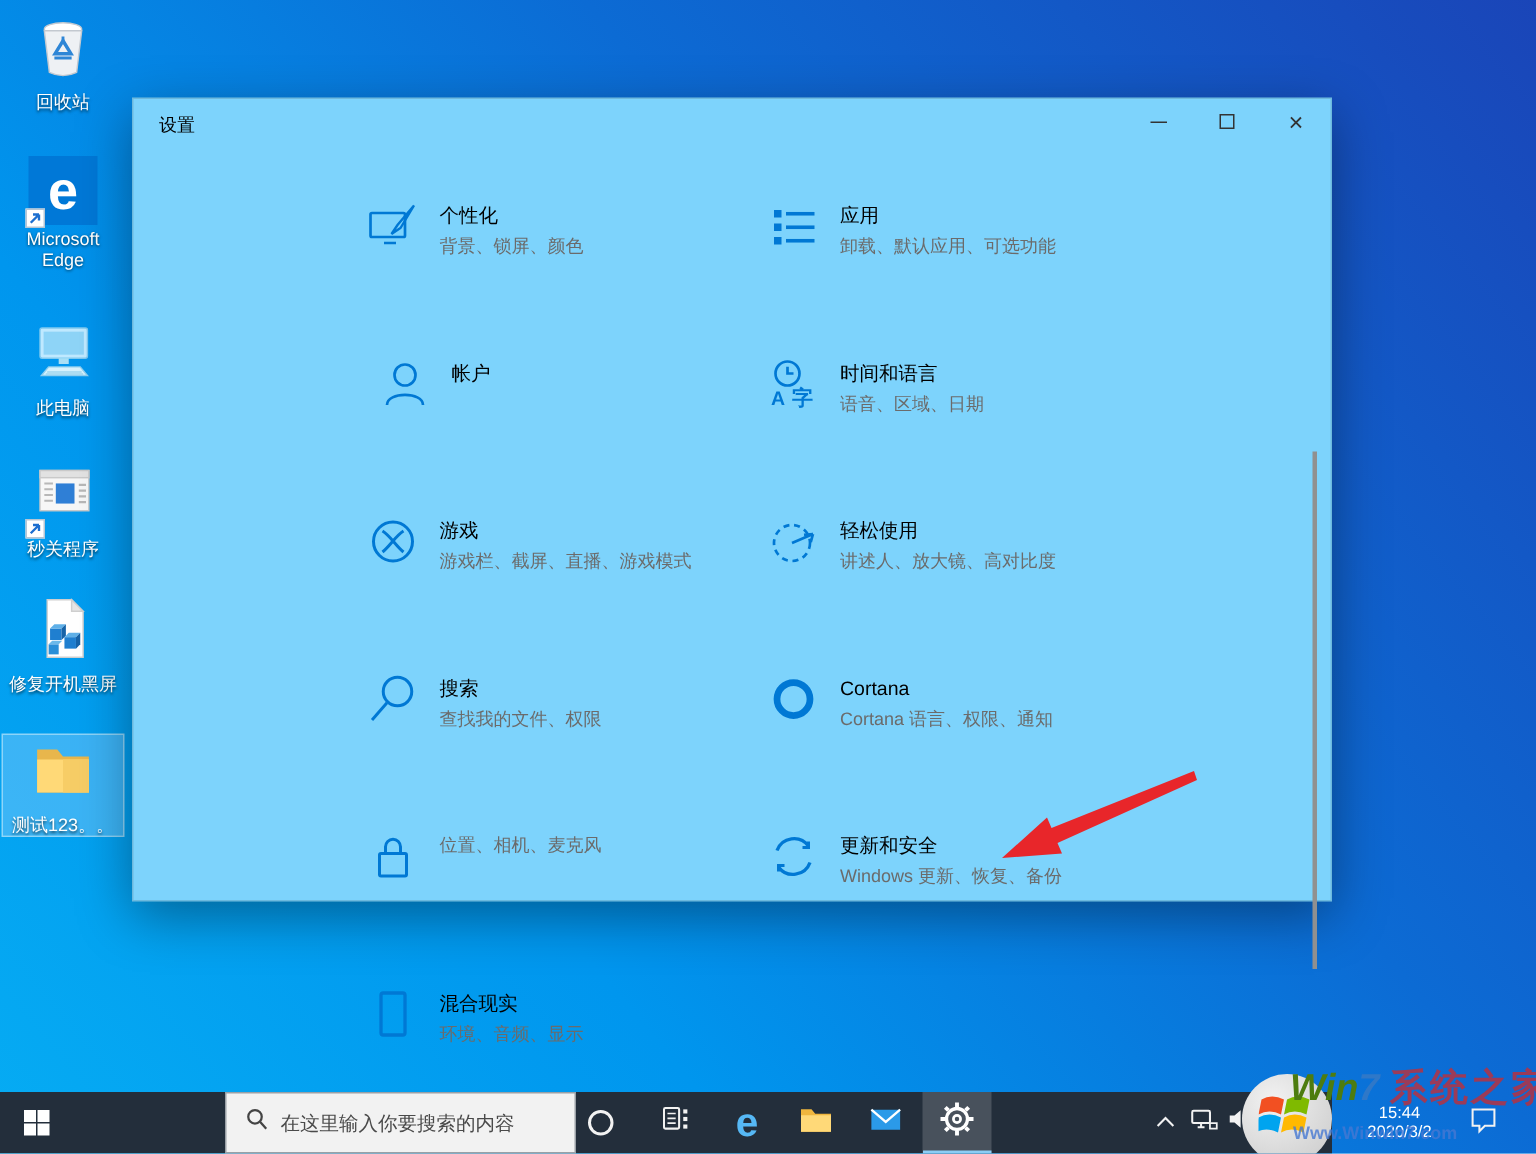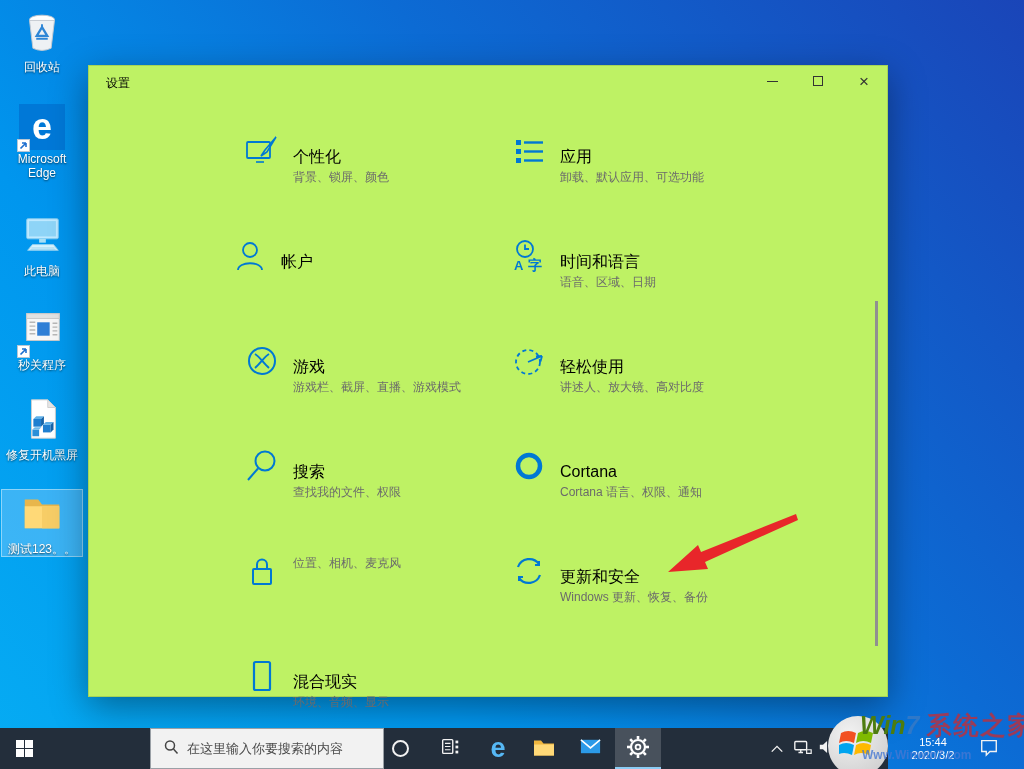--- a/index.html
+++ b/index.html
@@ -11,33 +11,33 @@
   }
   
   .dicon { position:absolute; left:2px; width:80px; display:flex; flex-direction:column; align-items:center; gap:2px; text-align:center; cursor:default; }
   .dicon .dlabel { color:#fff; font-size:12px; line-height:14px; text-shadow:0 1px 2px rgba(0,0,0,.65); word-break:break-word; }
   .dicon.selected { background:rgba(165,215,255,.35); outline:1px solid rgba(255,255,255,.55);justify-content:flex-end; }
   .edge-tile { width:46px; height:46px; background:#0078d7; display:flex; align-items:center; justify-content:center; position:relative; }
   .edge-tile .eg { color:#fff; font-weight:bold; font-size:36px; line-height:36px; }
   .badge { position:absolute; left:-2px; bottom:-2px; width:13px; height:13px; background:#fff; border:1px solid #b7c6d4; }
   .badge svg { display:block; }
   
-  .win { position:absolute; left:88px; top:65px; width:800px; height:632px; background:#bef264;
+  .win { position:absolute; left:88px; top:65px; width:800px; height:536px; background:#7dd3fc;
          box-shadow:0 10px 34px rgba(0,0,0,.38); border:1px solid rgba(0,0,0,.12); }
   .titlebar { position:absolute; top:0; left:0; right:0; height:32px; }
   .win-title { position:absolute; left:17px; top:9px; font-size:12px; color:#000; }
   .controls { position:absolute; right:0; top:0; display:flex; height:30px; }
   .ctl { width:46px; height:30px; display:flex; align-items:center; justify-content:center; }
   .ctl-min i { display:block; width:11px; height:1px; background:#333; }
   .ctl-max i { display:block; width:10px; height:10px; border:1px solid #333; }
   .ctl-close { font-size:17px; color:#333; line-height:1; }
   .tile { position:absolute; width:258px; display:flex; gap:12px; cursor:pointer; }
   .tile-icon { width:36px; flex:0 0 36px; padding-top:1px; }
   .tile-text { width:206px; }
-  .tile-title { font-size:16px; line-height:21px; color:#000;margin-top:13px; }
+  .tile-title { font-size:13px; line-height:21px; color:#000; }
   .tile-sub { font-size:12px; line-height:17px; color:#6b6b6b; margin-top:2px; }
   .scrollbar { position:absolute; right:9px; top:235px; width:3px; height:345px; background:#909090; }
   
   .taskbar { position:absolute; left:0; bottom:0; width:888px; height:41px; background:#232e3b; z-index:2; }
   .tb-item { position:absolute; top:0; height:41px; display:flex; align-items:center; justify-content:center; z-index:4; }
   .start { left:0; width:48px; }
   .winlogo { width:17px; height:17px; display:grid; grid-template-columns:8px 8px; grid-template-rows:8px 8px; gap:1px; }
   .winlogo b { background:#fff; }
   .searchbox { position:absolute; left:150px; top:0; width:234px; height:41px; background:#f2f2f2; border:1px solid #9aa0a6; display:flex; align-items:center; gap:8px; padding:0 8px 0 12px; z-index:4; }
   .searchbox input { border:none; outline:none; background:transparent; font-size:13px; color:#333; width:180px; font-family:inherit; }
@@ -193,21 +193,21 @@
             <line x1="12" y1="26.5" x2="31" y2="26.5"></line>
           </g>
       </svg>
     </div>
     <div class="tile-text">
       <div class="tile-title">应用</div>
       <div class="tile-sub">卸载、默认应用、可选功能</div>
     </div>
   </div>
 
-  <div class="tile" style="left:144px;top:172px">
+  <div class="tile" style="left:164px;top:172px">
     <div class="tile-icon">
       <svg width="34" height="34" viewBox="0 0 34 34" fill="none" stroke="#0078d4" stroke-width="1.8">
         <circle cx="17" cy="11" r="7"></circle>
         <path d="M5 31 c0-9 24-9 24 0"></path>
       </svg>
     </div>
     <div class="tile-text">
       <div class="tile-title">帐户</div>
     </div>
   </div>

